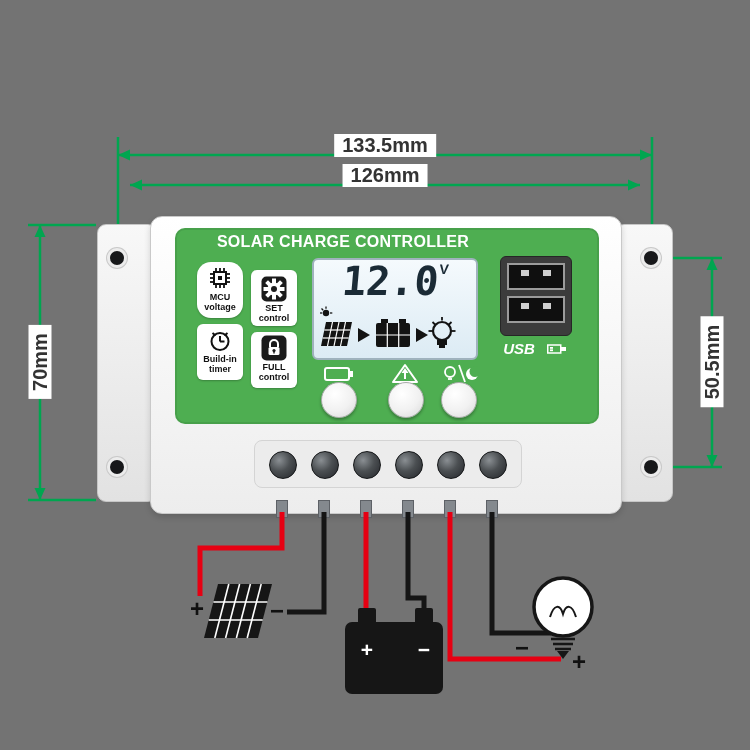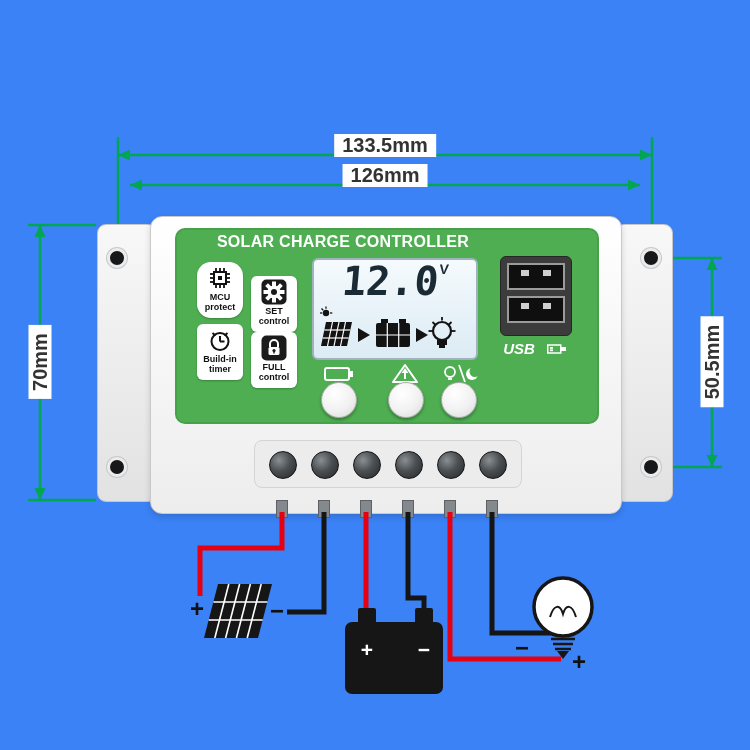--- a/index.html
+++ b/index.html
@@ -1,16 +1,16 @@
 <!DOCTYPE html>
 <html style="--panel_green: #4eae51; --dimension_green: #00a650; --wire_red: #e60012; --wire_black: #151515;"><head>
 <meta charset="utf-8">
 <style>
   html,body{margin:0;padding:0;background:#fff;}
-  #canvas{position:relative;width:750px;height:750px;background:#3b82f6;
+  #canvas{position:relative;width:750px;height:750px;background:#737373;
           font-family:"Liberation Sans",sans-serif;overflow:hidden;}
   svg{position:absolute;left:0;top:0;}
 
   
   .dim{stroke:var(--dimension_green,#00a650);stroke-width:2.5;fill:none;}
   .dim-fill{fill:var(--dimension_green,#00a650);}
   .dim-label{position:absolute;font-weight:bold;font-size:20px;color:#333;
              background:#fff;padding:0 8px;white-space:nowrap;z-index:5;}
   .rot{transform:translate(-50%,-50%) rotate(-90deg);}
 
@@ -122,25 +122,25 @@
         <line x1="3" y1="9" x2="6" y2="9"></line>
           <line x1="3" y1="13" x2="6" y2="13"></line>
           <line x1="3" y1="17" x2="6" y2="17"></line>
         <line x1="20" y1="9" x2="23" y2="9"></line>
           <line x1="20" y1="13" x2="23" y2="13"></line>
           <line x1="20" y1="17" x2="23" y2="17"></line>
       </g>
     </svg>
     <div class="flabel">
         <div>MCU</div>
-        <div>protect</div>
+        <div>voltage</div>
       </div>
   </div>
 
-  <div class="feature" style="left:251px;top:276px;">
+  <div class="feature" style="left:251px;top:270px;justify-content:center;">
     <svg width="26" height="26">
       <rect x="0.5" y="0.5" width="25" height="25" rx="5" fill="#1b1b1b"></rect>
       <g transform="translate(13,13)" fill="#fff">
         <rect x="-2" y="-10.5" width="4" height="21"></rect>
         <rect x="-10.5" y="-2" width="21" height="4"></rect>
         <g transform="rotate(45)">
             <rect x="-2" y="-10.5" width="4" height="21"></rect>
             <rect x="-10.5" y="-2" width="21" height="4"></rect>
           </g>
         <circle r="6.5"></circle>

